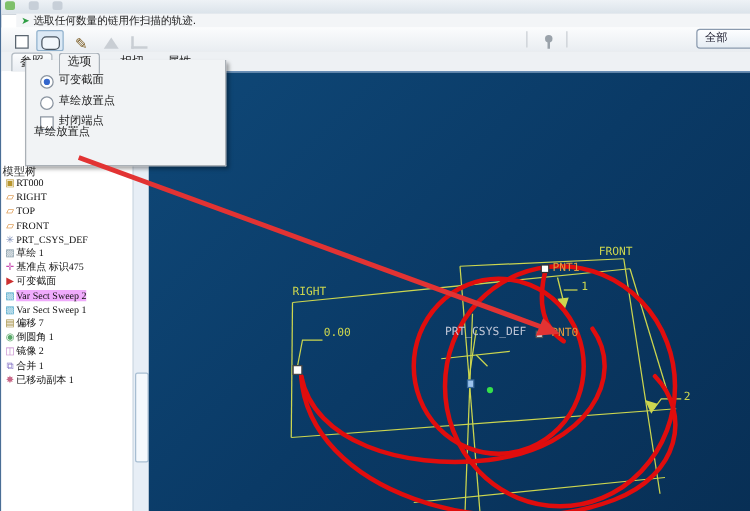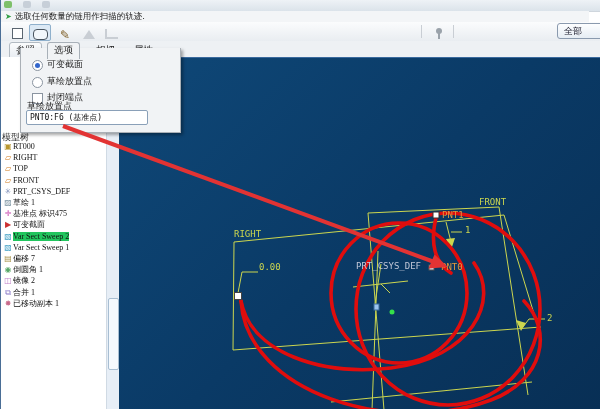--- a/index.html
+++ b/index.html
@@ -6,21 +6,21 @@
   body{width:600px;height:409px;position:relative;overflow:hidden;
        font-family:"DejaVu Sans",sans-serif;background:#fff;
        border-left:1px solid #4a6e96;box-sizing:border-box}
   .abs{position:absolute}
   
   #titlebar{left:0;top:0;width:600px;height:11px;
     background:linear-gradient(#eef2f6,#dbe3ea);border-bottom:1px solid #cfd6dd}
   .ghost-ico{display:inline-block;width:8px;height:7px;margin:1px 3px;
     background:#c7cfd8;border-radius:2px;vertical-align:top}
   .ghost-ico.g{background:#7ec06a}
-  #msgbar{left:0;top:11px;width:588px;height:11px;background:#f3f5f7;
+  #msgbar{left:12px;top:11px;width:588px;height:11px;background:#f3f5f7;
     font-size:8.5px;color:#222;line-height:11px;white-space:nowrap}
   #msg-ico{color:#2f9e44;font-size:8px;margin:0 3px 0 4px}
   #toolbar{left:0;top:22px;width:600px;height:19px;
     background:linear-gradient(#fbfcfd,#e9edf1);border-bottom:1px solid #d4d9de}
   .tbico{position:absolute;top:2px;width:20px;height:15px;text-align:center}
   .sq{display:inline-block;width:9px;height:9px;border:1.5px solid #5a6570;background:#fff;margin-top:2px}
   .bubble{display:inline-block;width:13px;height:9px;border:1.5px solid #4a5560;border-radius:4px;background:#f2f7fb;margin-top:2px}
   .active-tool{border:1px solid #8fb0cc;background:#dcE9f5;border-radius:2px}
   .pencil{font-size:12px;color:#7a5a20;line-height:14px}
   .tri{display:inline-block;width:0;height:0;border-left:6px solid transparent;
@@ -34,21 +34,21 @@
     font-size:9px;line-height:15px;padding-left:6px;box-sizing:border-box;color:#223}
   #tabrow{left:0;top:41px;width:600px;height:16px;background:#eef1f4}
   .tab{position:absolute;top:1px;height:14px;font-size:9.5px;line-height:14px;
     padding:0 6px;color:#222;border:1px solid transparent;border-radius:3px 3px 0 0}
   .tab.boxed{border-color:#b2bac2;background:linear-gradient(#fbfcfd,#e9edf2)}
   .tab.active{border-color:#a8b0b8;border-bottom:none;background:#f1f3f5;height:16px;z-index:31}
   
   #tree{left:0;top:57px;width:105px;height:352px;background:#fff;font-size:8px;color:#111}
   #tree-header{position:absolute;left:1px;top:74px;font-size:9px;color:#333}
   .trow{position:absolute;left:2px;height:11px;line-height:11px;white-space:nowrap}
-  .trow.sel .tlabel{background:#22c55e}
+  .trow.sel .tlabel{background:#f0abfc}
   .ticon{display:inline-block;width:10px;font-size:8px;text-align:center;vertical-align:top}
   .tlabel{vertical-align:top;font-family:Liberation Serif, serif;font-size:8px}
   #scrollstrip{left:105px;top:57px;width:13px;height:352px;background:#e7eef6;border-left:1px solid #d0dae4}
   #scrollthumb{position:absolute;left:107px;top:298px;width:9px;height:70px;
     background:#f5f9fd;border:1px solid #a8bed2;border-radius:2px}
   
   #viewport{left:118px;top:57px;width:482px;height:352px;border-top:1px solid #3a6a9e;
     background:linear-gradient(135deg,#0f4878 0%,#0a3a66 50%,#082f55 100%)}
   .vlabel{position:absolute;font-family:"DejaVu Sans Mono","DejaVu Sans",monospace;
     font-size:9px;white-space:nowrap;line-height:9px}
@@ -186,19 +186,18 @@
 </div>
 
 <div class="abs" id="panel">
   <span class="radio on" style="left:11px;top:12px"></span>
   <span class="plabel" style="left:26px;top:11px">可变截面</span>
   <span class="radio" style="left:11px;top:29px"></span>
   <span class="plabel" style="left:26px;top:28px">草绘放置点</span>
   <span class="checkbox" style="left:11px;top:45px"></span>
   <span class="plabel" style="left:26px;top:44px">封闭端点</span>
   <span class="plabel" style="left:6px;top:53px">草绘放置点</span>
-  <div id="pfield">PNT0:F6 (基准点)</div>
 </div>
 
 <svg class="abs" id="arrow-overlay">
   <line x1="62" y1="126" x2="436" y2="263" stroke="#e23333" stroke-width="4"></line>
   <polygon points="447,267 427.5,268.5 433.5,254.5" fill="#e23333"></polygon>
 </svg>
 
 </body></html>

